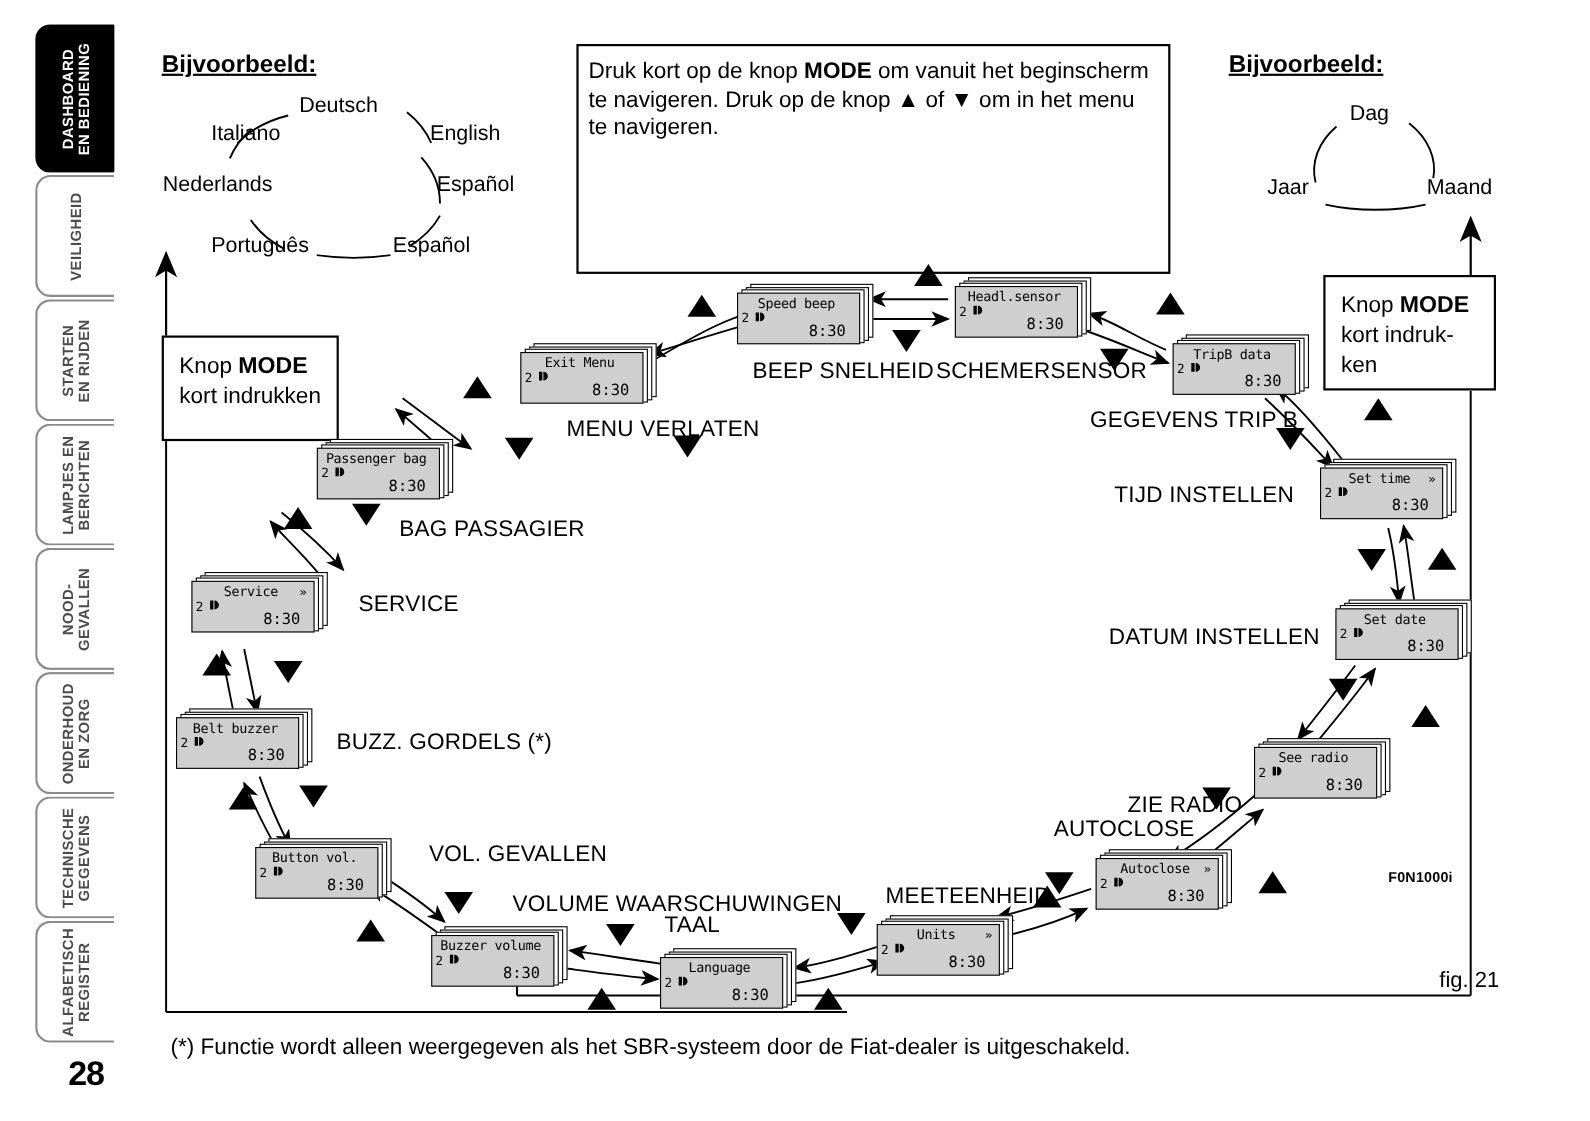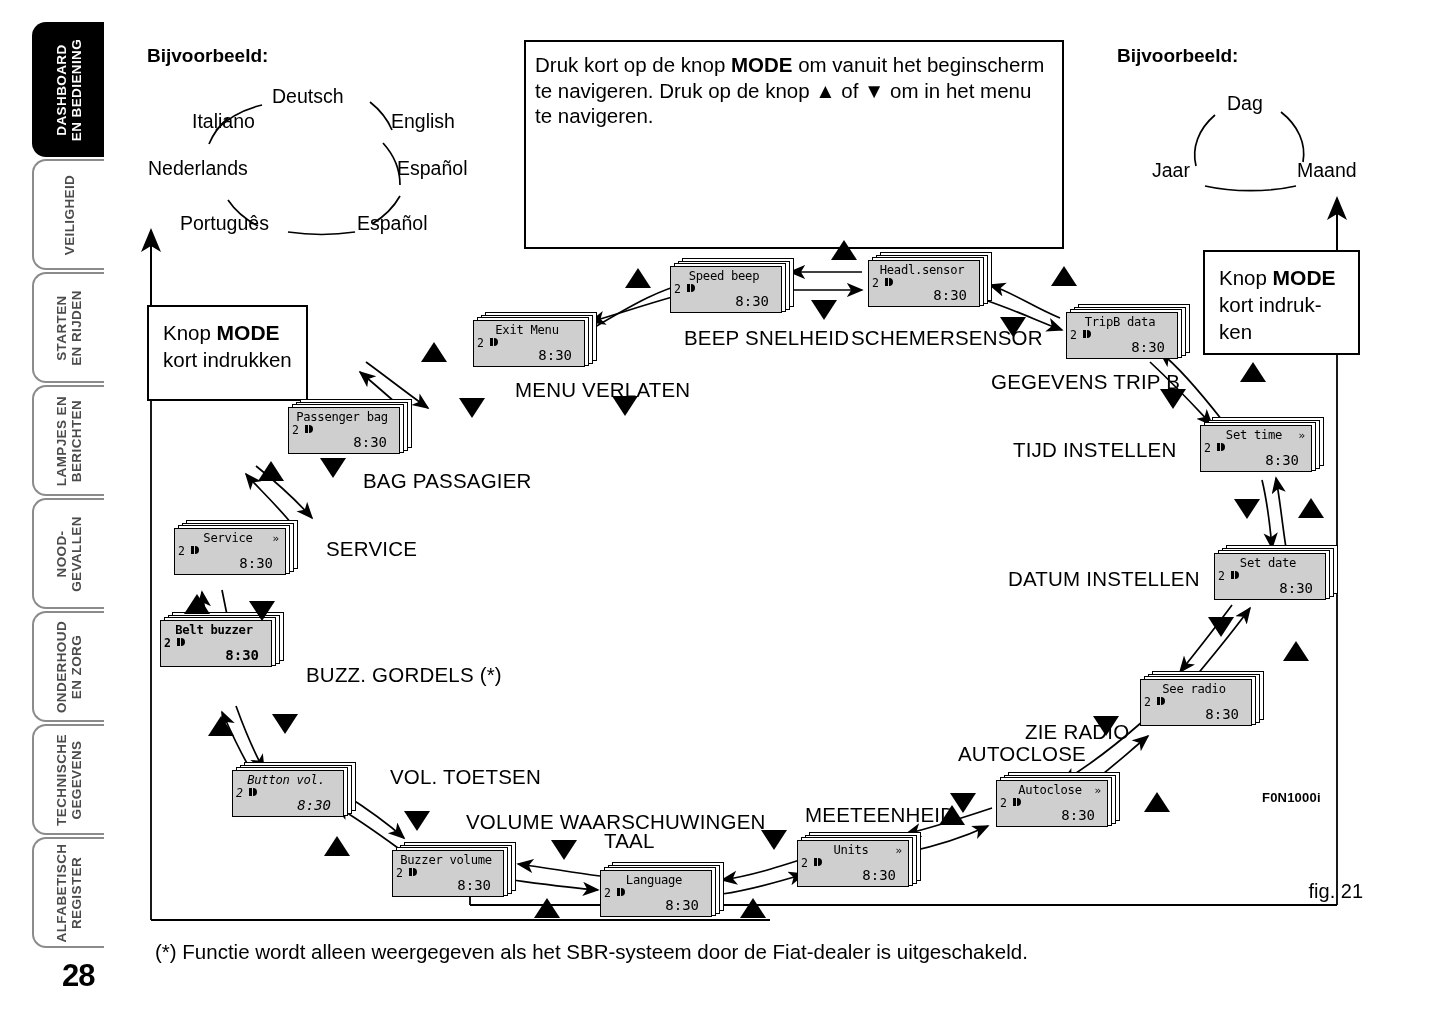--- a/index.html
+++ b/index.html
@@ -14,21 +14,21 @@
   .tab.active{background:#000000;border-color:#000000;}
   .tab-txt{position:absolute;left:50%;top:50%;
        transform:translate(-50%,-50%) rotate(-90deg);
        white-space:nowrap;font-weight:bold;font-size:13.5px;
        letter-spacing:.4px;line-height:15px;text-align:center;color:#4b4b4b;}
   .tab.active .tab-txt{color:#ffffff;}
   #pagenum{position:absolute;left:62px;top:958px;font-size:31px;font-weight:bold;
        letter-spacing:-1px;color:#000;}
 
   
-  .hdr{position:absolute;font-weight:bold;font-size:19px;}
+  .hdr{position:absolute;font-weight:bold;font-size:22px;text-decoration:underline;}
   .cap{position:absolute;font-size:20.5px;letter-spacing:.2px;white-space:nowrap;}
   .lang{position:absolute;font-size:19.5px;white-space:nowrap;}
 
   
   #notebox{position:absolute;left:524px;top:40px;width:540px;height:209px;
      border:2px solid #000;box-sizing:border-box;background:#fff;
      padding:10px 8px 6px 9px;font-size:20.5px;line-height:25.5px;}
   #notebox b{font-weight:bold;}
   #notebox .ind{display:block;padding-left:18px;text-indent:-3px;}
 
@@ -204,21 +204,21 @@
     <path d="M404,410 C388,396 372,382 360,372" marker-end="url(#ah)"></path>
     <path d="M366,362 C388,378 408,394 428,408" marker-end="url(#ah)"></path>
   </g>
 </svg>
 
 <div class="hdr" style="left:147px;top:45px;">Bijvoorbeeld:</div>
 <div class="lang" style="left:272px;top:85px;">Deutsch</div>
 <div class="lang" style="left:391px;top:110px;">English</div>
 <div class="lang" style="left:397px;top:157px;">Español</div>
 <div class="lang" style="left:357px;top:212px;">Español</div>
-<div class="lang" style="left:180px;top:212px;">Português</div>
+<div class="lang" style="left:192px;top:212px;">Português</div>
 <div class="lang" style="left:148px;top:157px;">Nederlands</div>
 <div class="lang" style="left:192px;top:110px;">Italiano</div>
 
 <div class="hdr" style="left:1117px;top:45px;">Bijvoorbeeld:</div>
 <div class="lang" style="left:1227px;top:92px;">Dag</div>
 <div class="lang" style="left:1297px;top:159px;">Maand</div>
 <div class="lang" style="left:1152px;top:159px;">Jaar</div>
 
 <div id="notebox">
   <span>Druk kort op de knop </span><b>MODE</b><span> om vanuit het beginscherm te navigeren. Druk op de knop ▲ of ▼ om in het menu te navigeren.</span>
@@ -388,37 +388,37 @@
     <div class="arw"></div>
     <div class="two">2</div>
     <svg class="bulb" viewBox="0 0 13 12">
         <path d="M1 2 L4 2 L4 10 L1 10 Z M5 2 A4 4 0 0 1 5 10 Z" fill="#000"></path>
       </svg>
     <div class="time">8:30</div>
   </div>
 </div>
 <div class="cap" style="left:466px;top:810px;">VOLUME  WAARSCHUWINGEN</div>
 
-<div class="lcd" style="left:232px;top:762px;font-style:italic;">
+<div class="lcd" style="left:232px;top:762px;">
   <div class="sh sh1"></div>
   <div class="sh sh2"></div>
   <div class="sh sh3"></div>
   <div class="face">
     <div class="title">Button vol.</div>
     <div class="arw"></div>
     <div class="two">2</div>
     <svg class="bulb" viewBox="0 0 13 12">
         <path d="M1 2 L4 2 L4 10 L1 10 Z M5 2 A4 4 0 0 1 5 10 Z" fill="#000"></path>
       </svg>
     <div class="time">8:30</div>
   </div>
 </div>
-<div class="cap" style="left:390px;top:765px;">VOL. TOETSEN</div>
-
-<div class="lcd" style="left:160px;top:612px;font-weight:bold;">
+<div class="cap" style="left:390px;top:765px;">VOL. GEVALLEN</div>
+
+<div class="lcd" style="left:160px;top:644px;">
   <div class="sh sh1"></div>
   <div class="sh sh2"></div>
   <div class="sh sh3"></div>
   <div class="face">
     <div class="title">Belt buzzer</div>
     <div class="arw"></div>
     <div class="two">2</div>
     <svg class="bulb" viewBox="0 0 13 12">
         <path d="M1 2 L4 2 L4 10 L1 10 Z M5 2 A4 4 0 0 1 5 10 Z" fill="#000"></path>
       </svg>

